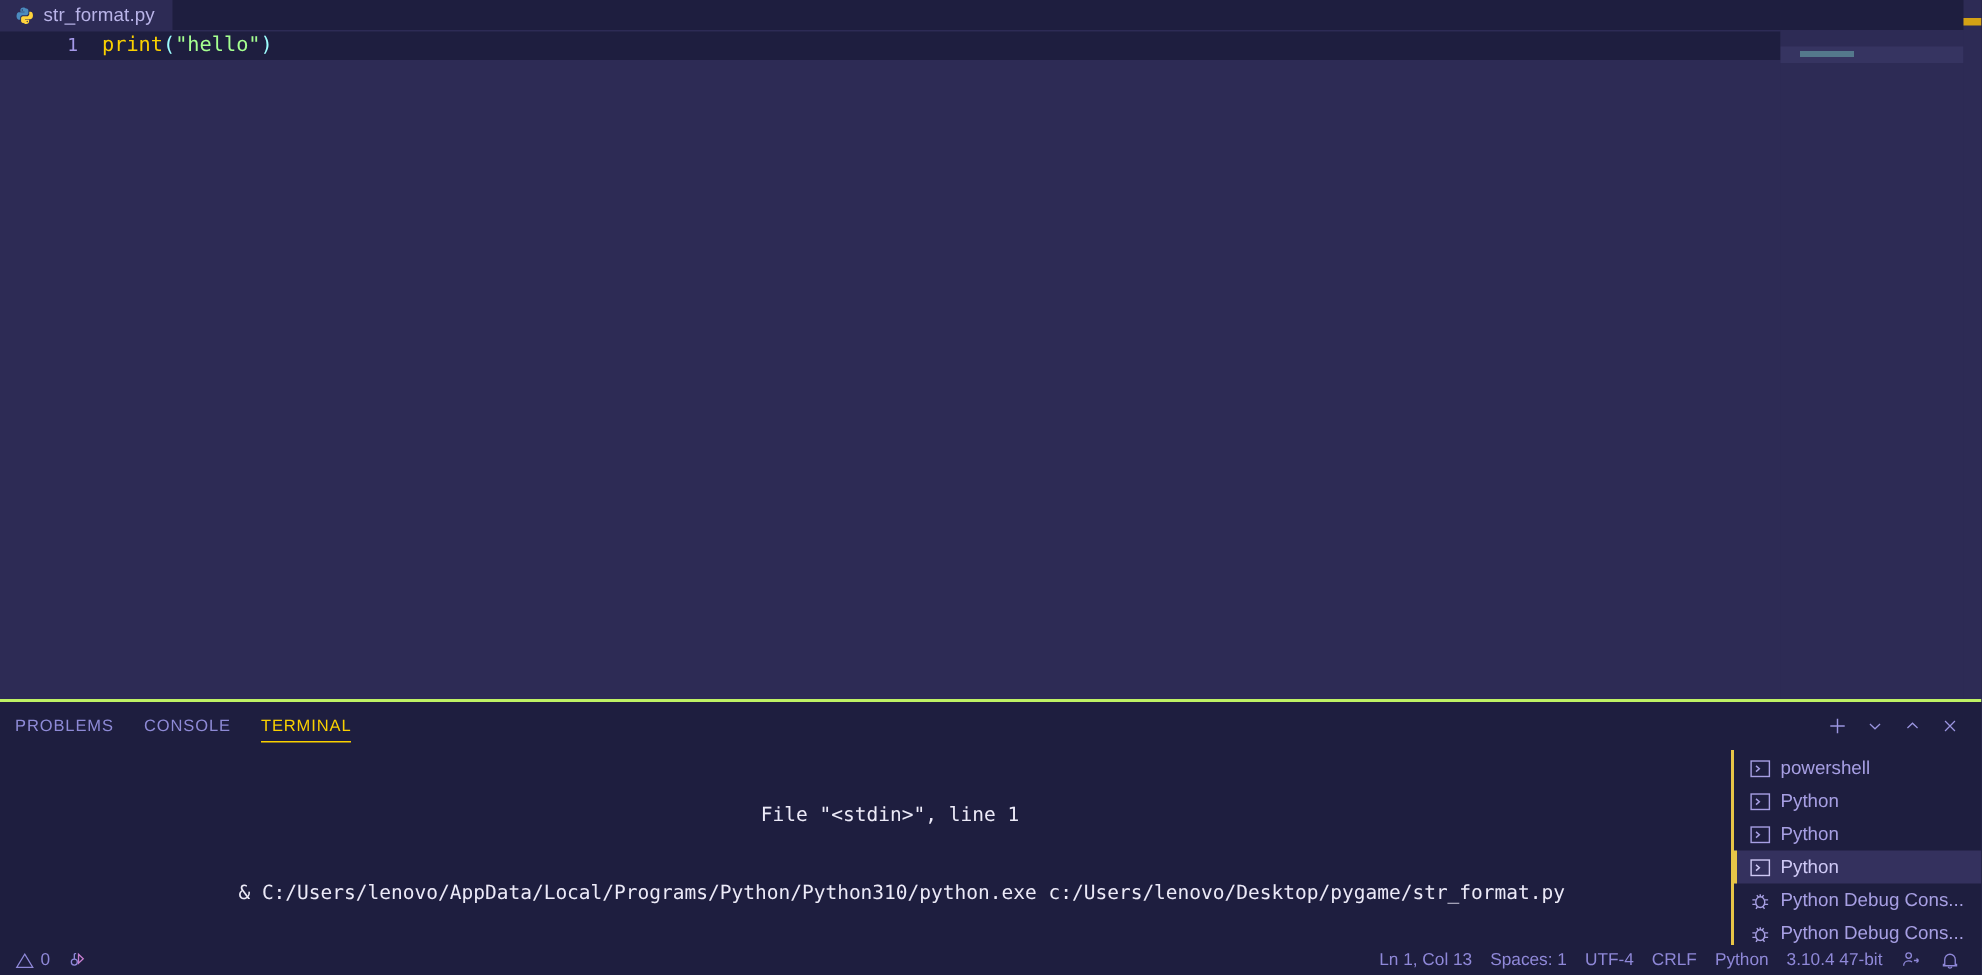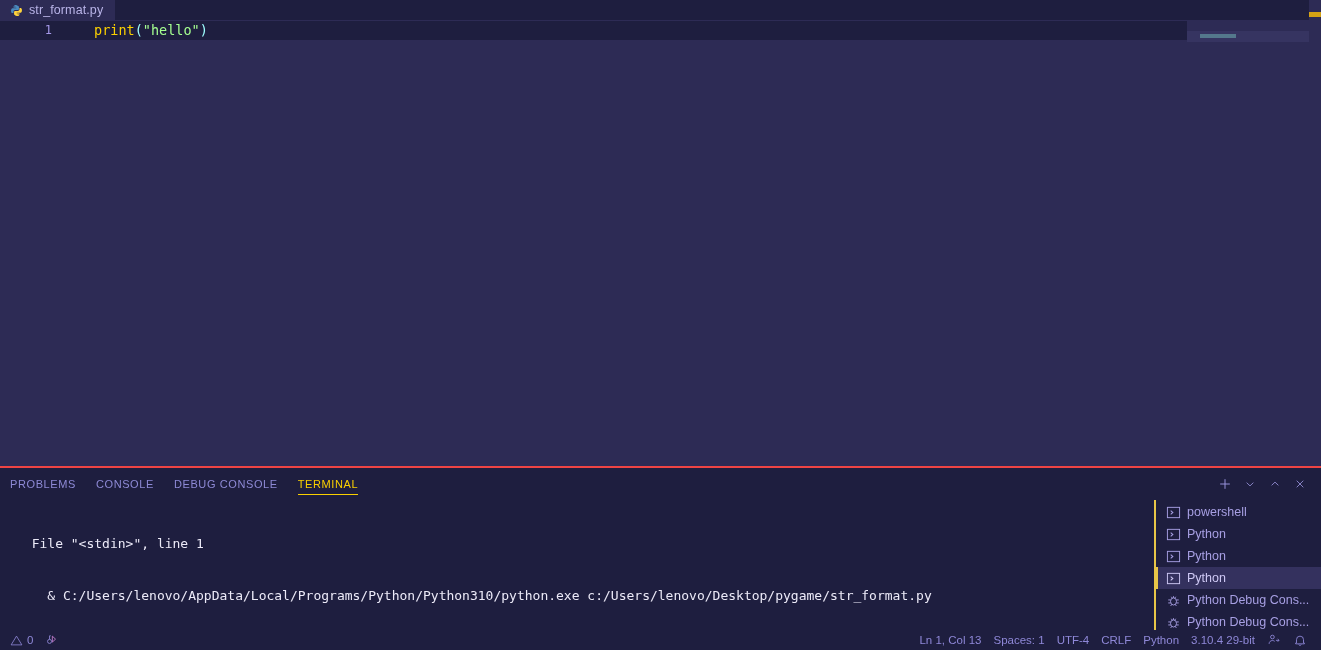--- a/index.html
+++ b/index.html
@@ -76,21 +76,21 @@
   }
   #code-line {
     position: absolute;
     left: 68px; top: 1px;
     height: 19px;
     font-family: "DejaVu Sans Mono", monospace;
     font-size: 13.5px;
     line-height: 19px;
     white-space: pre;
   }
-  .tok-fn     { color: #fad000; margin-left: 26px; }
+  .tok-fn     { color: #fad000; }
   .tok-punct  { color: #9effff; }
   .tok-string { color: #a5ff90; }
 
   
   #minimap {
     position: absolute;
     left: 1187px; top: 0;
     width: 122px; height: 446px;
     background: #2d2b55;
   }
@@ -119,22 +119,23 @@
     width: 12px; height: 5px;
     background: #d4a215;
   }
 
   
   #panel {
     position: absolute;
     left: 0; top: 466px;
     width: 1321px; height: 164px;
     background: #1e1e3f;
-    border-top: 2px solid #ef4444;
+    border-top: 2px solid #bef264;
     box-sizing: border-box;
+    text-align: center;
   }
   #panel-tabs {
     position: absolute;
     left: 0; top: 0;
     height: 32px;
     display: flex;
     align-items: center;
   }
   .panel-tab {
     position: relative;
@@ -284,23 +285,20 @@
 
   <div id="panel">
 
     <div id="panel-tabs">
       <div class="panel-tab">
           <span>PROBLEMS</span>
         </div>
       <div class="panel-tab">
           <span>CONSOLE</span>
         </div>
-      <div class="panel-tab">
-          <span>DEBUG CONSOLE</span>
-        </div>
       <div class="panel-tab active">
           <span>TERMINAL</span>
         </div>
     </div>
 
     <div id="panel-actions">
       <div class="pa-btn">
         <svg width="14" height="14" viewBox="0 0 16 16">
           <path d="M8 2.5v11M2.5 8h11" stroke="#9b95e0" stroke-width="1.1" fill="none"></path>
         </svg>
@@ -404,21 +402,21 @@
       <div class="sb-item">
           <span>UTF-4</span>
         </div>
       <div class="sb-item">
           <span>CRLF</span>
         </div>
       <div class="sb-item">
           <span>Python</span>
         </div>
       <div class="sb-item">
-          <span>3.10.4 29-bit</span>
+          <span>3.10.4 47-bit</span>
         </div>
       <div class="sb-item">
         <svg width="14" height="14" viewBox="0 0 16 16">
           <circle cx="6.2" cy="4.6" r="2.1" fill="none" stroke="#8f88d8" stroke-width="1"></circle>
           <path d="M2.4 12.4c0-2.3 1.7-3.8 3.8-3.8 1 0 1.9.3 2.6.9" fill="none" stroke="#8f88d8" stroke-width="1"></path>
           <path d="M10.2 8.4h3.6M13.8 8.4l-1.6-1.5M13.8 8.4l-1.6 1.6" stroke="#8f88d8" stroke-width="1" fill="none"></path>
         </svg>
       </div>
       <div class="sb-item">
         <svg width="14" height="14" viewBox="0 0 16 16">

